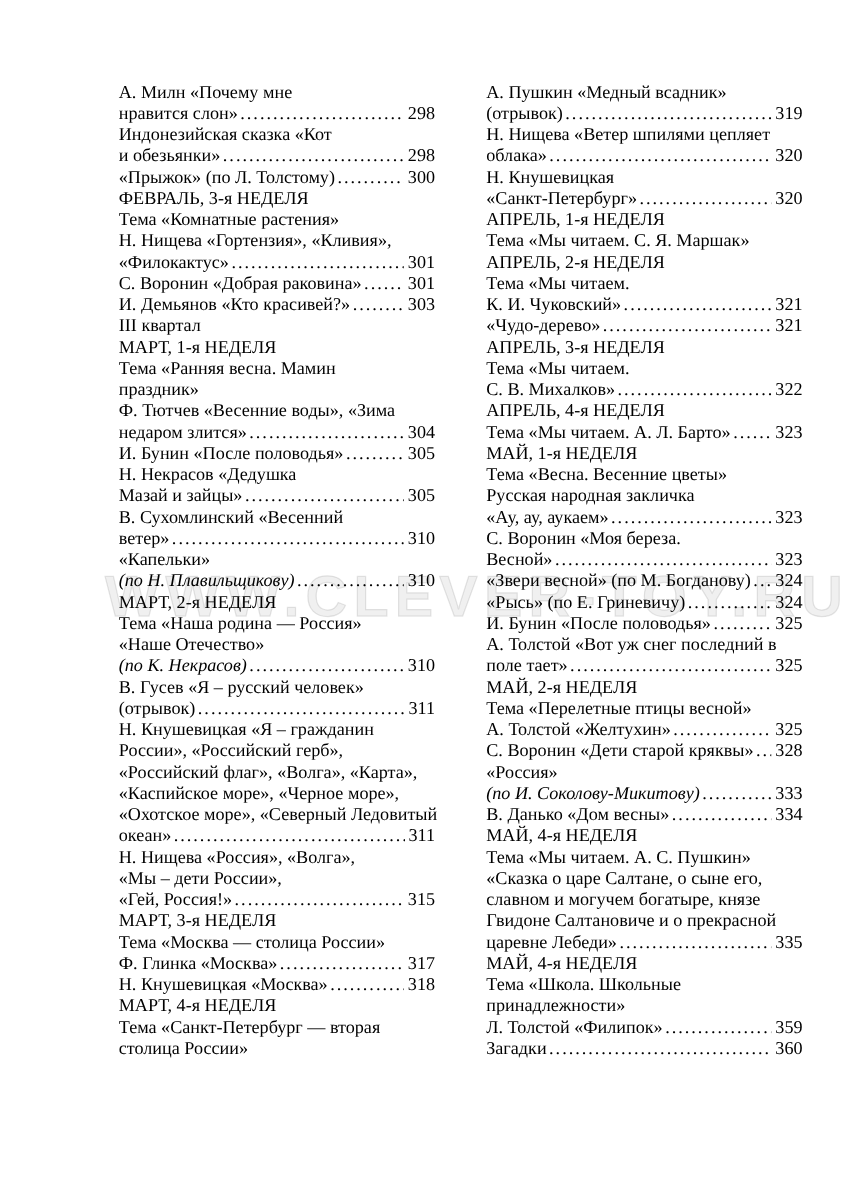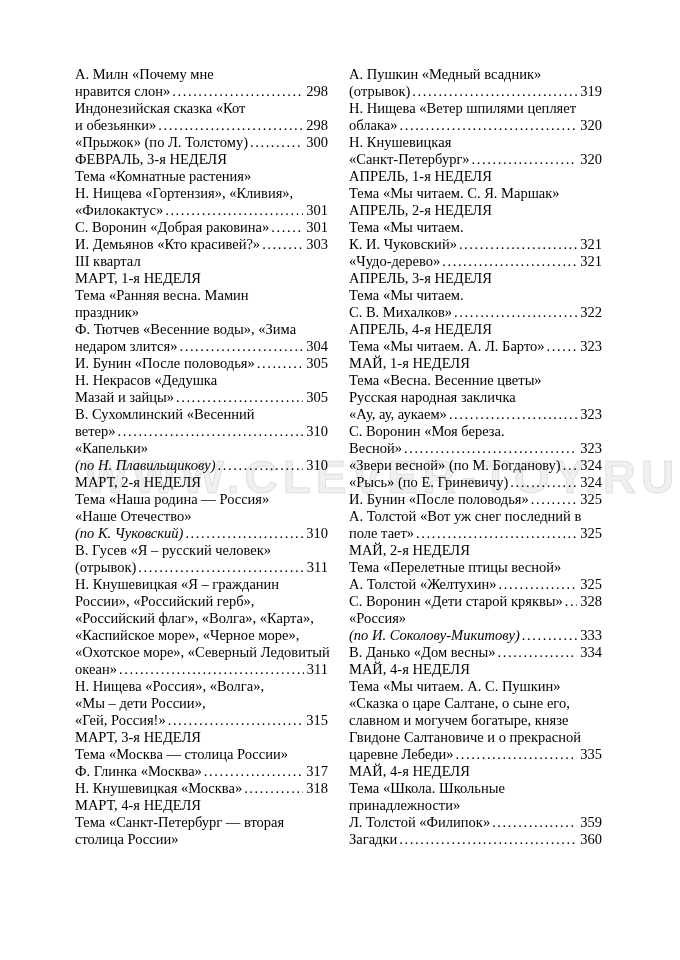--- a/index.html
+++ b/index.html
@@ -41,20 +41,21 @@
   .columns {
     position: absolute;
     top: 66px;
     left: 75px;
     display: flex;
     gap: 21px;
     z-index: 1;
   }
   .col {
     width: 253px;
+    margin-left: 20px;
   }
   .line {
     display: flex;
     align-items: baseline;
     white-space: nowrap;
     font-size: 14.5px;
     line-height: 17px;
     height: 17px;
   }
   .line .text {
@@ -189,21 +190,21 @@
         <div class="line">
           <span class="text">МАРТ, 2-я НЕДЕЛЯ</span>
         </div>
         <div class="line bold">
           <span class="text">Тема «Наша родина — Россия»</span>
         </div>
         <div class="line">
           <span class="text">«Наше Отечество»</span>
         </div>
         <div class="line italic">
-          <span class="text">(по К. Чуковский)</span>
+          <span class="text">(по К. Некрасов)</span>
           <span class="dots"></span>
           <span class="pagenum">310</span>
         </div>
         <div class="line">
           <span class="text">В. Гусев «Я – русский человек»</span>
         </div>
         <div class="line">
           <span class="text">(отрывок)</span>
           <span class="dots"></span>
           <span class="pagenum">311</span>

